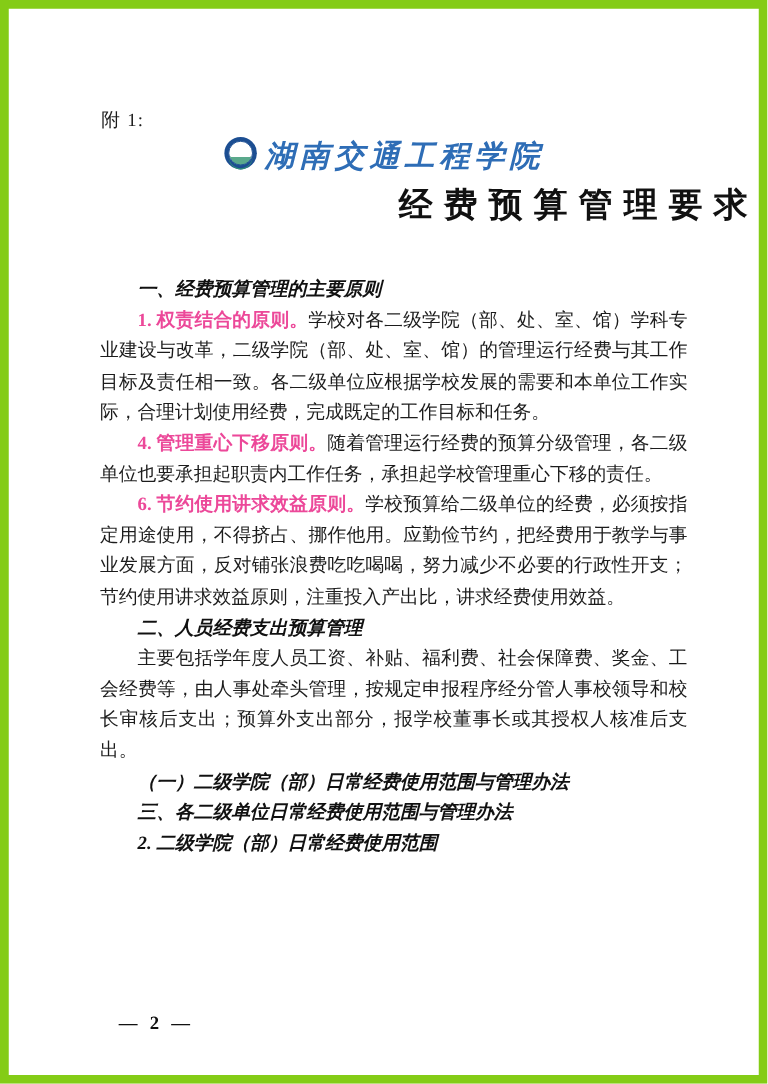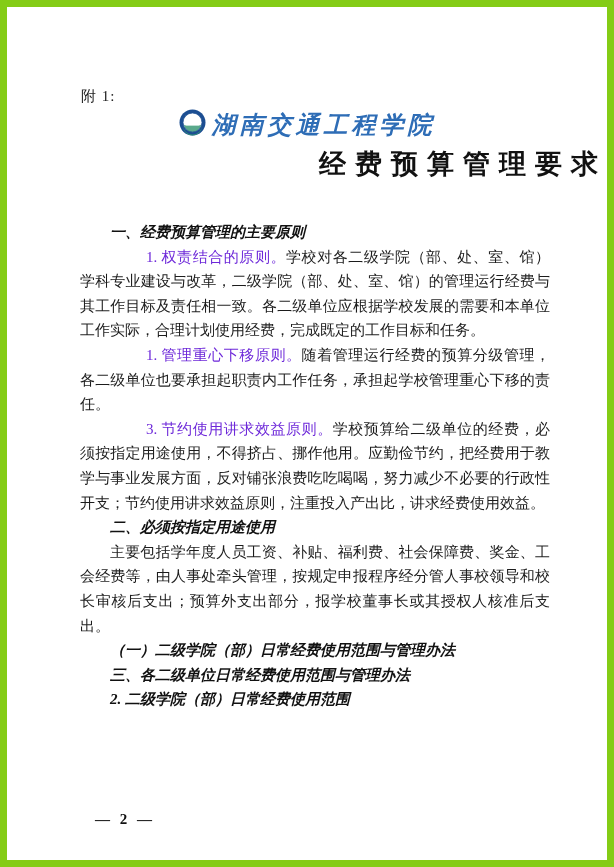--- a/index.html
+++ b/index.html
@@ -72,23 +72,22 @@
   .doc-body p {
     margin: 0;
     text-indent: 2em;
   }
   .doc-body .hd {
     font-weight: bold;
     color: #111;
     font-style: italic;
   }
   .doc-body .lead {
-    font-weight: normal;
-    color: #6d28d9;
-    margin-left: 36px;
+    font-weight: bold;
+    color: #ec4899;
   }
   .footer-pageno {
     position: absolute;
     left: 88px;
     top: 804px;
     font-size: 15px;
     font-weight: bold;
     letter-spacing: 3px;
     color: #111;
     white-space: nowrap;
@@ -115,25 +114,25 @@
     <span class="logo-text">湖南交通工程学院</span>
   </div>
 
   <div class="doc-title">经费预算管理要求</div>
 
   <div class="doc-body">
     <p class="hd">一、经费预算管理的主要原则</p>
 
     <p><b class="lead">1. 权责结合的原则。</b><span>学校对各二级学院（部、处、室、馆）学科专业建设与改革，二级学院（部、处、室、馆）的管理运行经费与其工作目标及责任相一致。各二级单位应根据学校发展的需要和本单位工作实际，合理计划使用经费，完成既定的工作目标和任务。</span></p>
 
-    <p><b class="lead">1. 管理重心下移原则。</b><span>随着管理运行经费的预算分级管理，各二级单位也要承担起职责内工作任务，承担起学校管理重心下移的责任。</span></p>
+    <p><b class="lead">4. 管理重心下移原则。</b><span>随着管理运行经费的预算分级管理，各二级单位也要承担起职责内工作任务，承担起学校管理重心下移的责任。</span></p>
 
-    <p><b class="lead">3. 节约使用讲求效益原则。</b><span>学校预算给二级单位的经费，必须按指定用途使用，不得挤占、挪作他用。应勤俭节约，把经费用于教学与事业发展方面，反对铺张浪费吃吃喝喝，努力减少不必要的行政性开支；节约使用讲求效益原则，注重投入产出比，讲求经费使用效益。</span></p>
+    <p><b class="lead">6. 节约使用讲求效益原则。</b><span>学校预算给二级单位的经费，必须按指定用途使用，不得挤占、挪作他用。应勤俭节约，把经费用于教学与事业发展方面，反对铺张浪费吃吃喝喝，努力减少不必要的行政性开支；节约使用讲求效益原则，注重投入产出比，讲求经费使用效益。</span></p>
 
-    <p class="hd">二、必须按指定用途使用</p>
+    <p class="hd">二、人员经费支出预算管理</p>
 
     <p><span>主要包括学年度人员工资、补贴、福利费、社会保障费、奖金、工会经费等，由人事处牵头管理，按规定申报程序经分管人事校领导和校长审核后支出；预算外支出部分，报学校董事长或其授权人核准后支出。</span></p>
 
     <p class="hd">（一）二级学院（部）日常经费使用范围与管理办法</p>
 
     <p class="hd">三、各二级单位日常经费使用范围与管理办法</p>
 
     <p class="hd">2. 二级学院（部）日常经费使用范围</p>
 
   </div>

